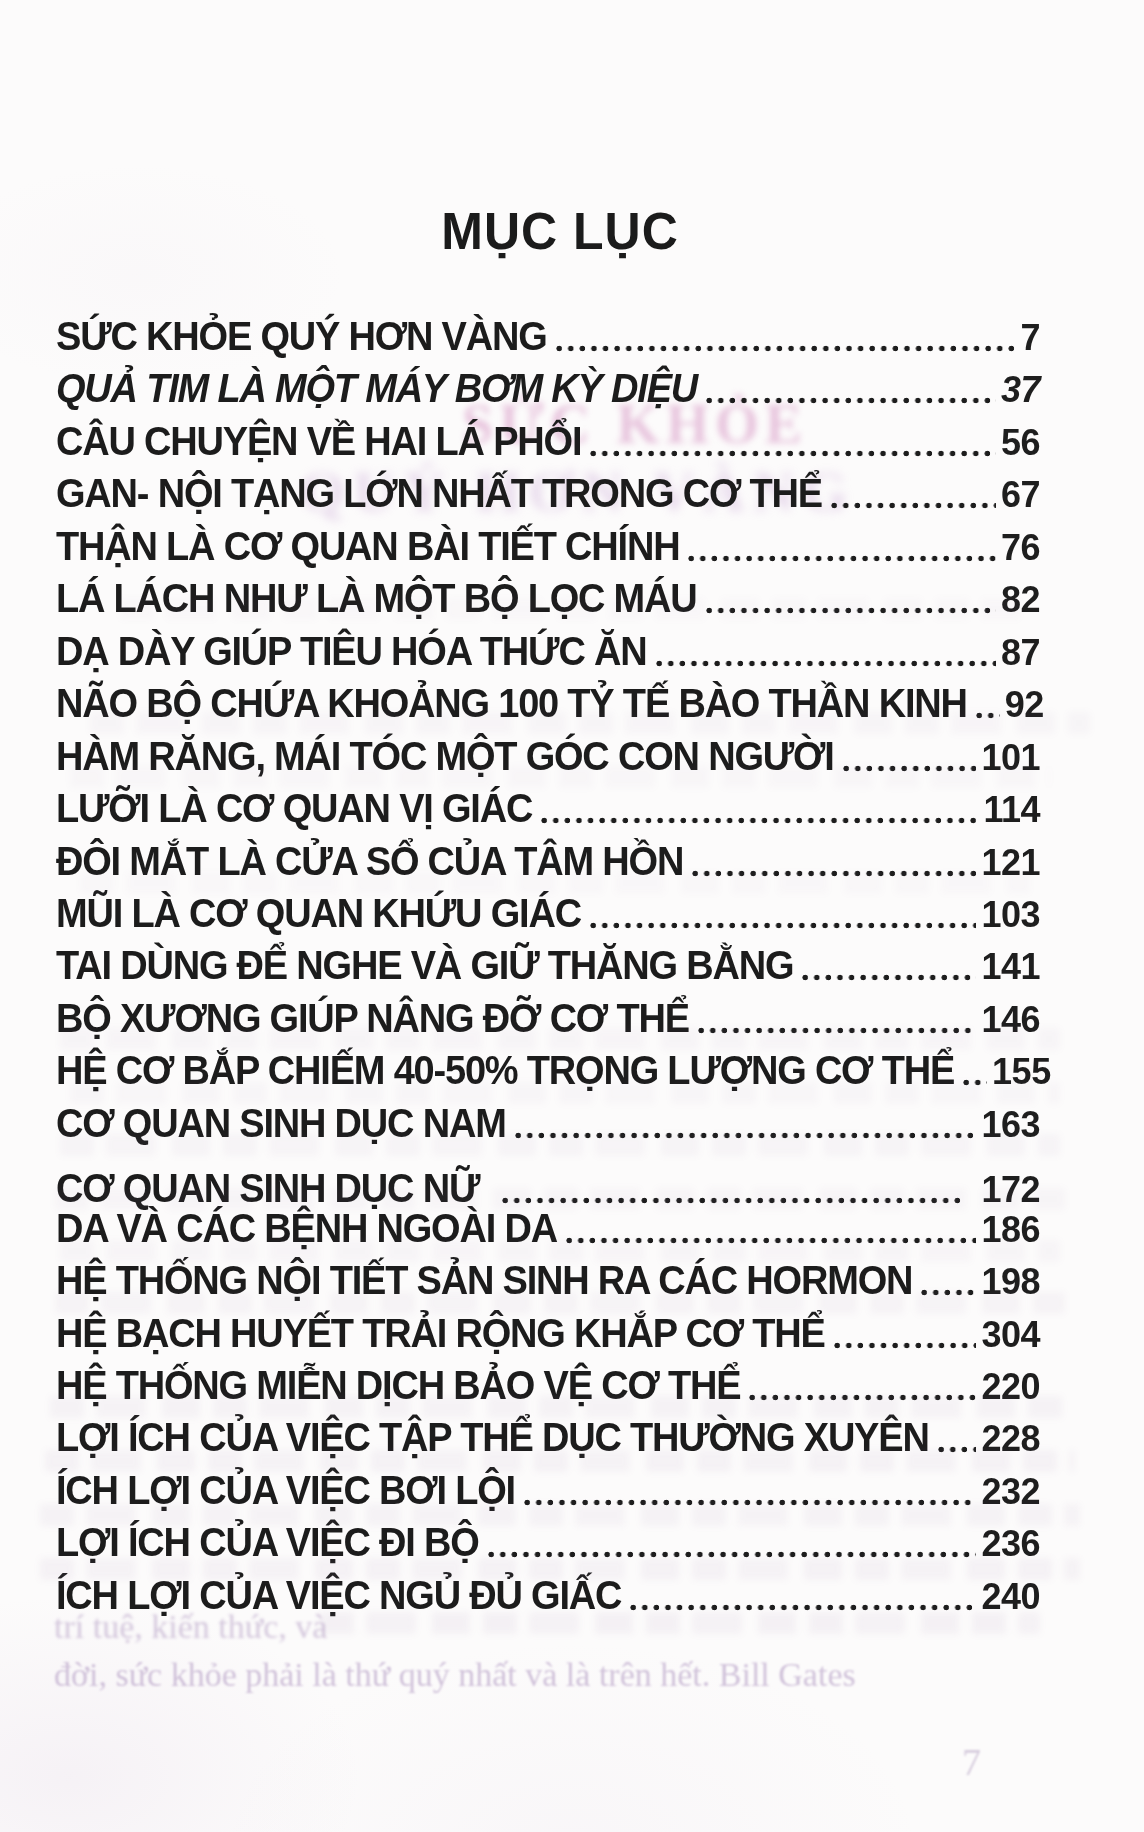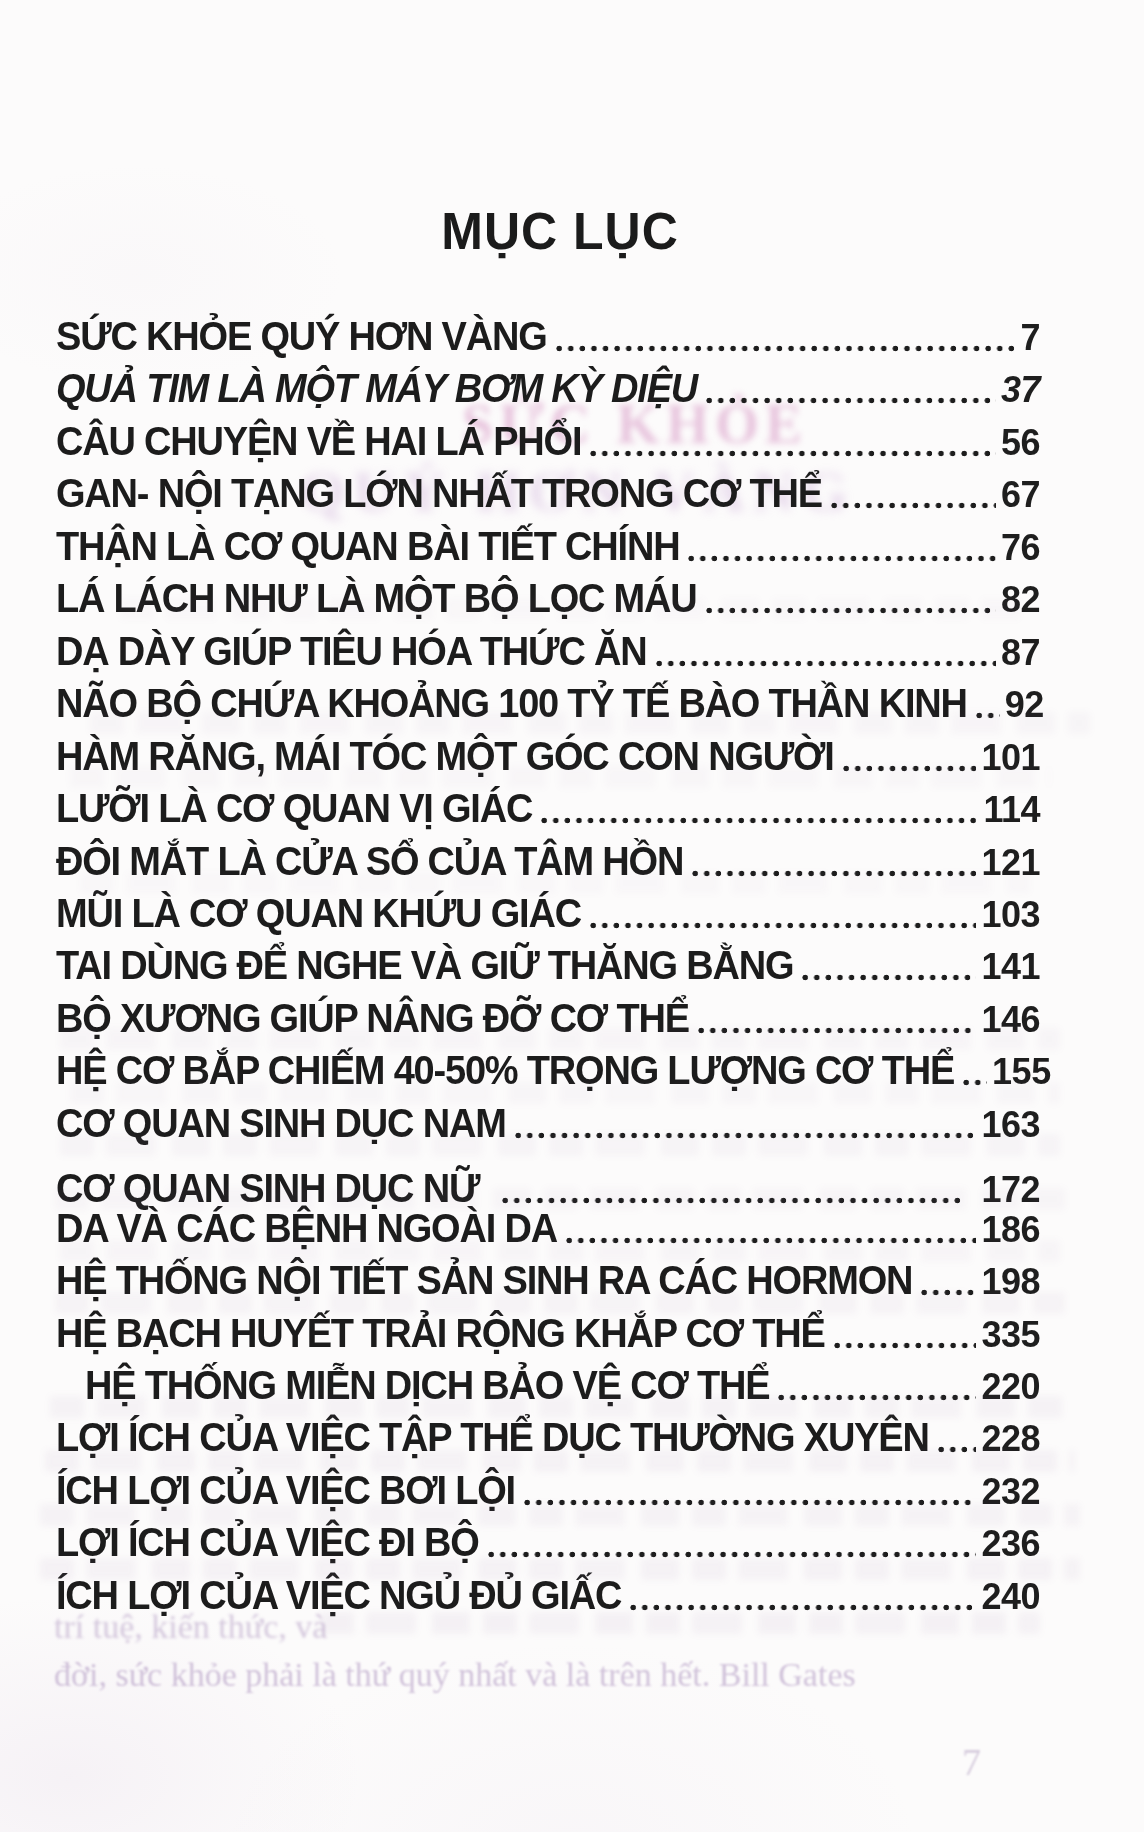--- a/index.html
+++ b/index.html
@@ -177,23 +177,23 @@
       <span class="p">186</span>
     </div>
     <div class="row" style="top: 1256px;">
       <span class="t">HỆ THỐNG NỘI TIẾT SẢN SINH RA CÁC HORMON</span>
       <span class="leader"></span>
       <span class="p">198</span>
     </div>
     <div class="row" style="top: 1309px;">
       <span class="t">HỆ BẠCH HUYẾT TRẢI RỘNG KHẮP CƠ THỂ</span>
       <span class="leader"></span>
-      <span class="p">335</span>
-    </div>
-    <div class="row" style="top: 1361px; margin-left: 29px;">
+      <span class="p">304</span>
+    </div>
+    <div class="row" style="top: 1361px;">
       <span class="t">HỆ THỐNG MIỄN DỊCH BẢO VỆ CƠ THỂ</span>
       <span class="leader"></span>
       <span class="p">220</span>
     </div>
     <div class="row" style="top: 1413px;">
       <span class="t">LỢI ÍCH CỦA VIỆC TẬP THỂ DỤC THƯỜNG XUYÊN</span>
       <span class="leader"></span>
       <span class="p">228</span>
     </div>
     <div class="row" style="top: 1466px;">

